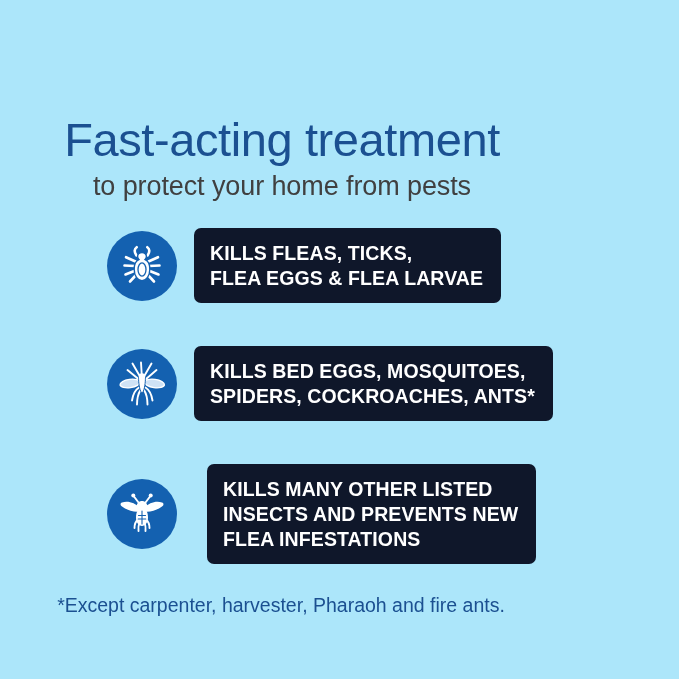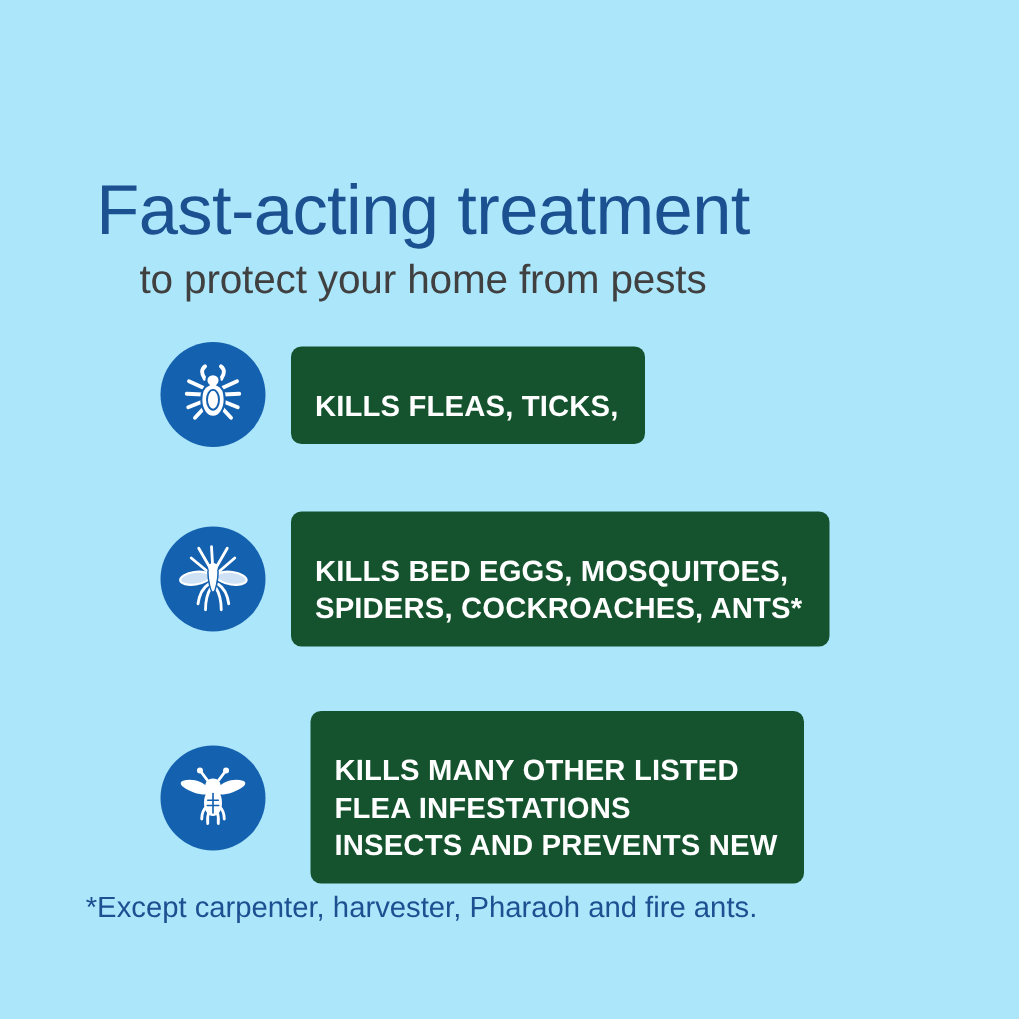--- a/index.html
+++ b/index.html
@@ -74,23 +74,23 @@
     background: #1461b0;
     display: flex;
     align-items: center;
     justify-content: center;
   }
 
   .icon-badge svg { display: block; }
 
   .feature-box {
     margin-left: 17px;
-    background: #14532d;
+    background: #0f172a;
     border-radius: 7px;
-    padding: 28px 18px 12px 16px;
+    padding: 13px 18px 12px 16px;
     color: #ffffff;
     font-size: 19.5px;
     line-height: 25px;
     font-weight: bold;
     letter-spacing: 0.1px;
     white-space: nowrap;
   }
 
   .feature-box .line { display: block; }
 
@@ -133,20 +133,21 @@
             <path d="M33 26l10.5-.5"></path>
             <path d="M32.5 30.5 42.5 34.5"></path>
             <path d="M31.5 34.5 38 41.5"></path>
           </g>
           <path d="M26 12.5c-2.6 0-4.4 1.9-4.4 4.1 0 1.2.5 2.2 1.3 3-2.8 1.1-4.7 4.4-4.7 9.6 0 6.6 3.4 11.6 7.8 11.6s7.8-5 7.8-11.6c0-5.2-1.9-8.5-4.7-9.6.8-.8 1.3-1.8 1.3-3 0-2.2-1.8-4.1-4.4-4.1z" fill="#ffffff" stroke="#1461b0" stroke-width="1.4"></path>
           <ellipse cx="26" cy="29.5" rx="4" ry="6.6" fill="#ffffff" stroke="#1461b0" stroke-width="1.3"></ellipse>
         </svg>
       </div>
       <div class="feature-box">
         <span class="line">KILLS FLEAS, TICKS,</span>
+        <span class="line">FLEA EGGS &amp; FLEA LARVAE</span>
       </div>
     </div>
 
     <div class="feature-row">
       <div class="icon-badge">
         <svg width="54" height="54" viewBox="0 0 54 54">
           <g fill="none" stroke="#ffffff" stroke-width="1.9" stroke-linecap="round">
             <path d="M25 19.5 17.5 6.5"></path>
             <path d="M29 19.5 36.5 6.5"></path>
             <path d="M26.8 19 26 5.5"></path>
@@ -187,22 +188,22 @@
           <path d="M26 13c-3 0-5.2 2.2-5.2 5.2 0 1.5.6 2.8 1.5 3.7-1.5 1.5-2.3 4.2-2.3 7.6 0 4.8 2.6 8.5 6 8.5s6-3.7 6-8.5c0-3.4-.8-6.1-2.3-7.6.9-.9 1.5-2.2 1.5-3.7 0-3-2.2-5.2-5.2-5.2z" fill="#ffffff"></path>
           <g stroke="#1461b0" stroke-width="1.1" stroke-linecap="round">
             <path d="M26 23v13"></path>
             <path d="M22.5 27.5h7"></path>
             <path d="M22.2 31h7.6"></path>
           </g>
         </svg>
       </div>
       <div class="feature-box">
         <span class="line">KILLS MANY OTHER LISTED</span>
+        <span class="line">INSECTS AND PREVENTS NEW</span>
         <span class="line">FLEA INFESTATIONS</span>
-        <span class="line">INSECTS AND PREVENTS NEW</span>
       </div>
     </div>
 
   </div>
 
   <div class="footnote">
     <span class="line">*Except carpenter, harvester, Pharaoh and fire ants.</span>
   </div>
 
 </div>

